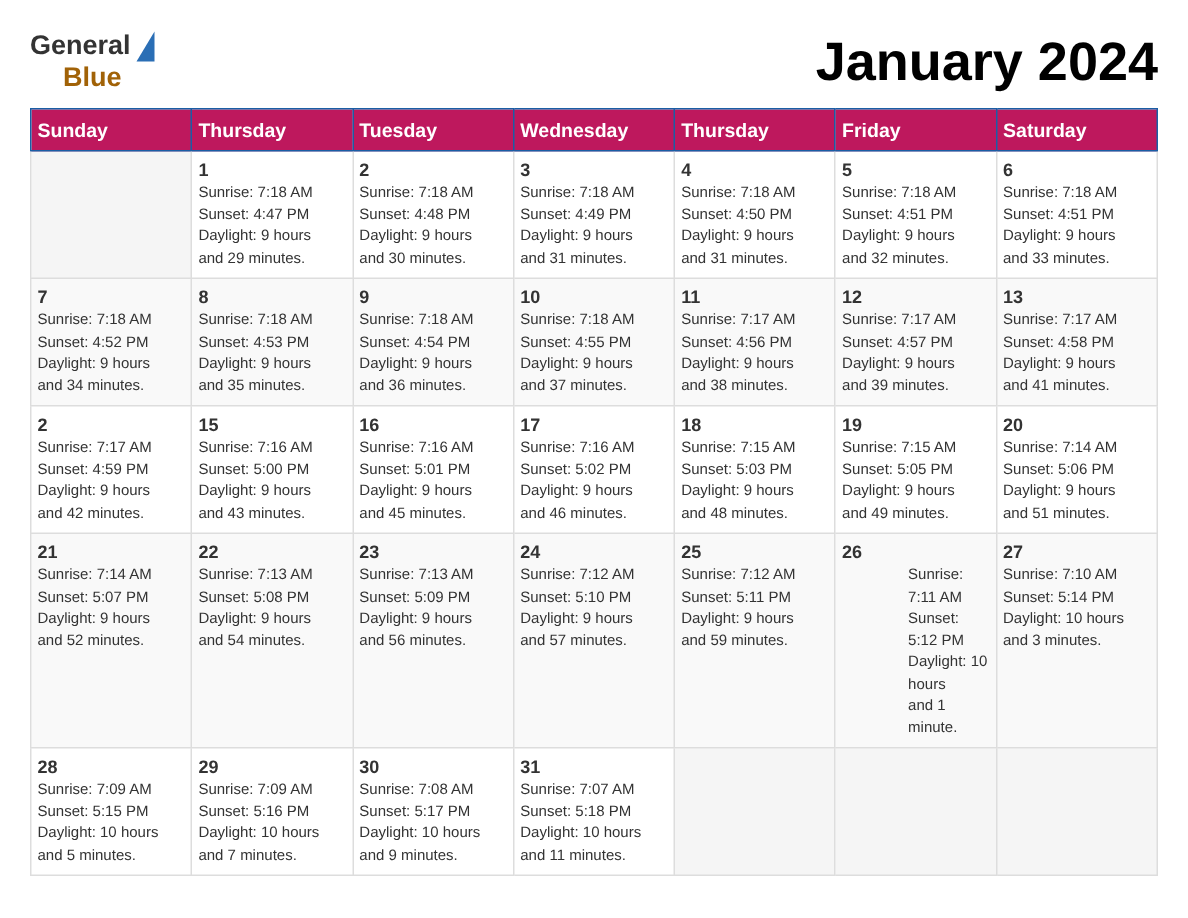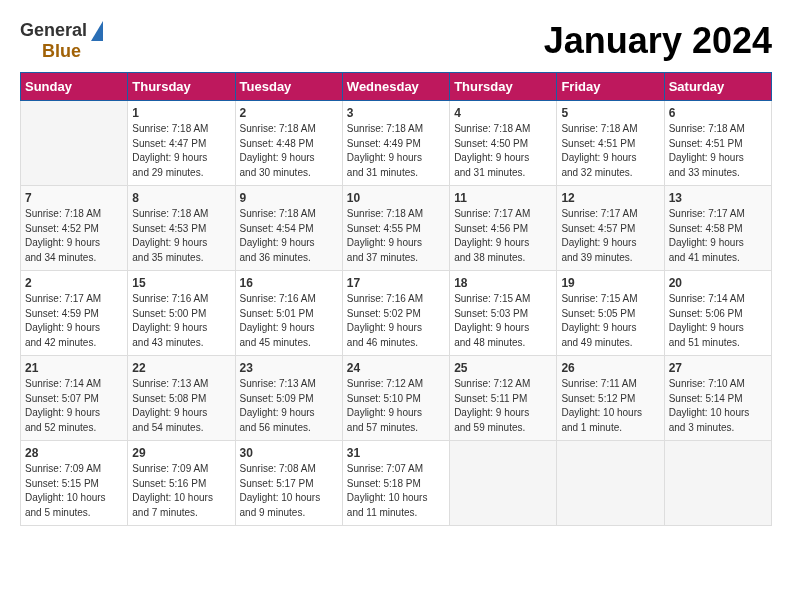--- a/index.html
+++ b/index.html
@@ -303,21 +303,21 @@
         </td>
         <td>
           <span class="day-num">25</span>
           <div class="day-info" style="white-space: pre-line;">Sunrise: 7:12 AM
 Sunset: 5:11 PM
 Daylight: 9 hours
 and 59 minutes.</div>
         </td>
         <td>
           <span class="day-num">26</span>
-          <div class="day-info" style="white-space: pre-line;">Sunrise: 7:11 AM
+          <div class="day-info" style="white-space: pre-line; margin-left: 44px;">Sunrise: 7:11 AM
 Sunset: 5:12 PM
 Daylight: 10 hours
 and 1 minute.</div>
         </td>
         <td>
           <span class="day-num">27</span>
           <div class="day-info" style="white-space: pre-line;">Sunrise: 7:10 AM
 Sunset: 5:14 PM
 Daylight: 10 hours
 and 3 minutes.</div>

